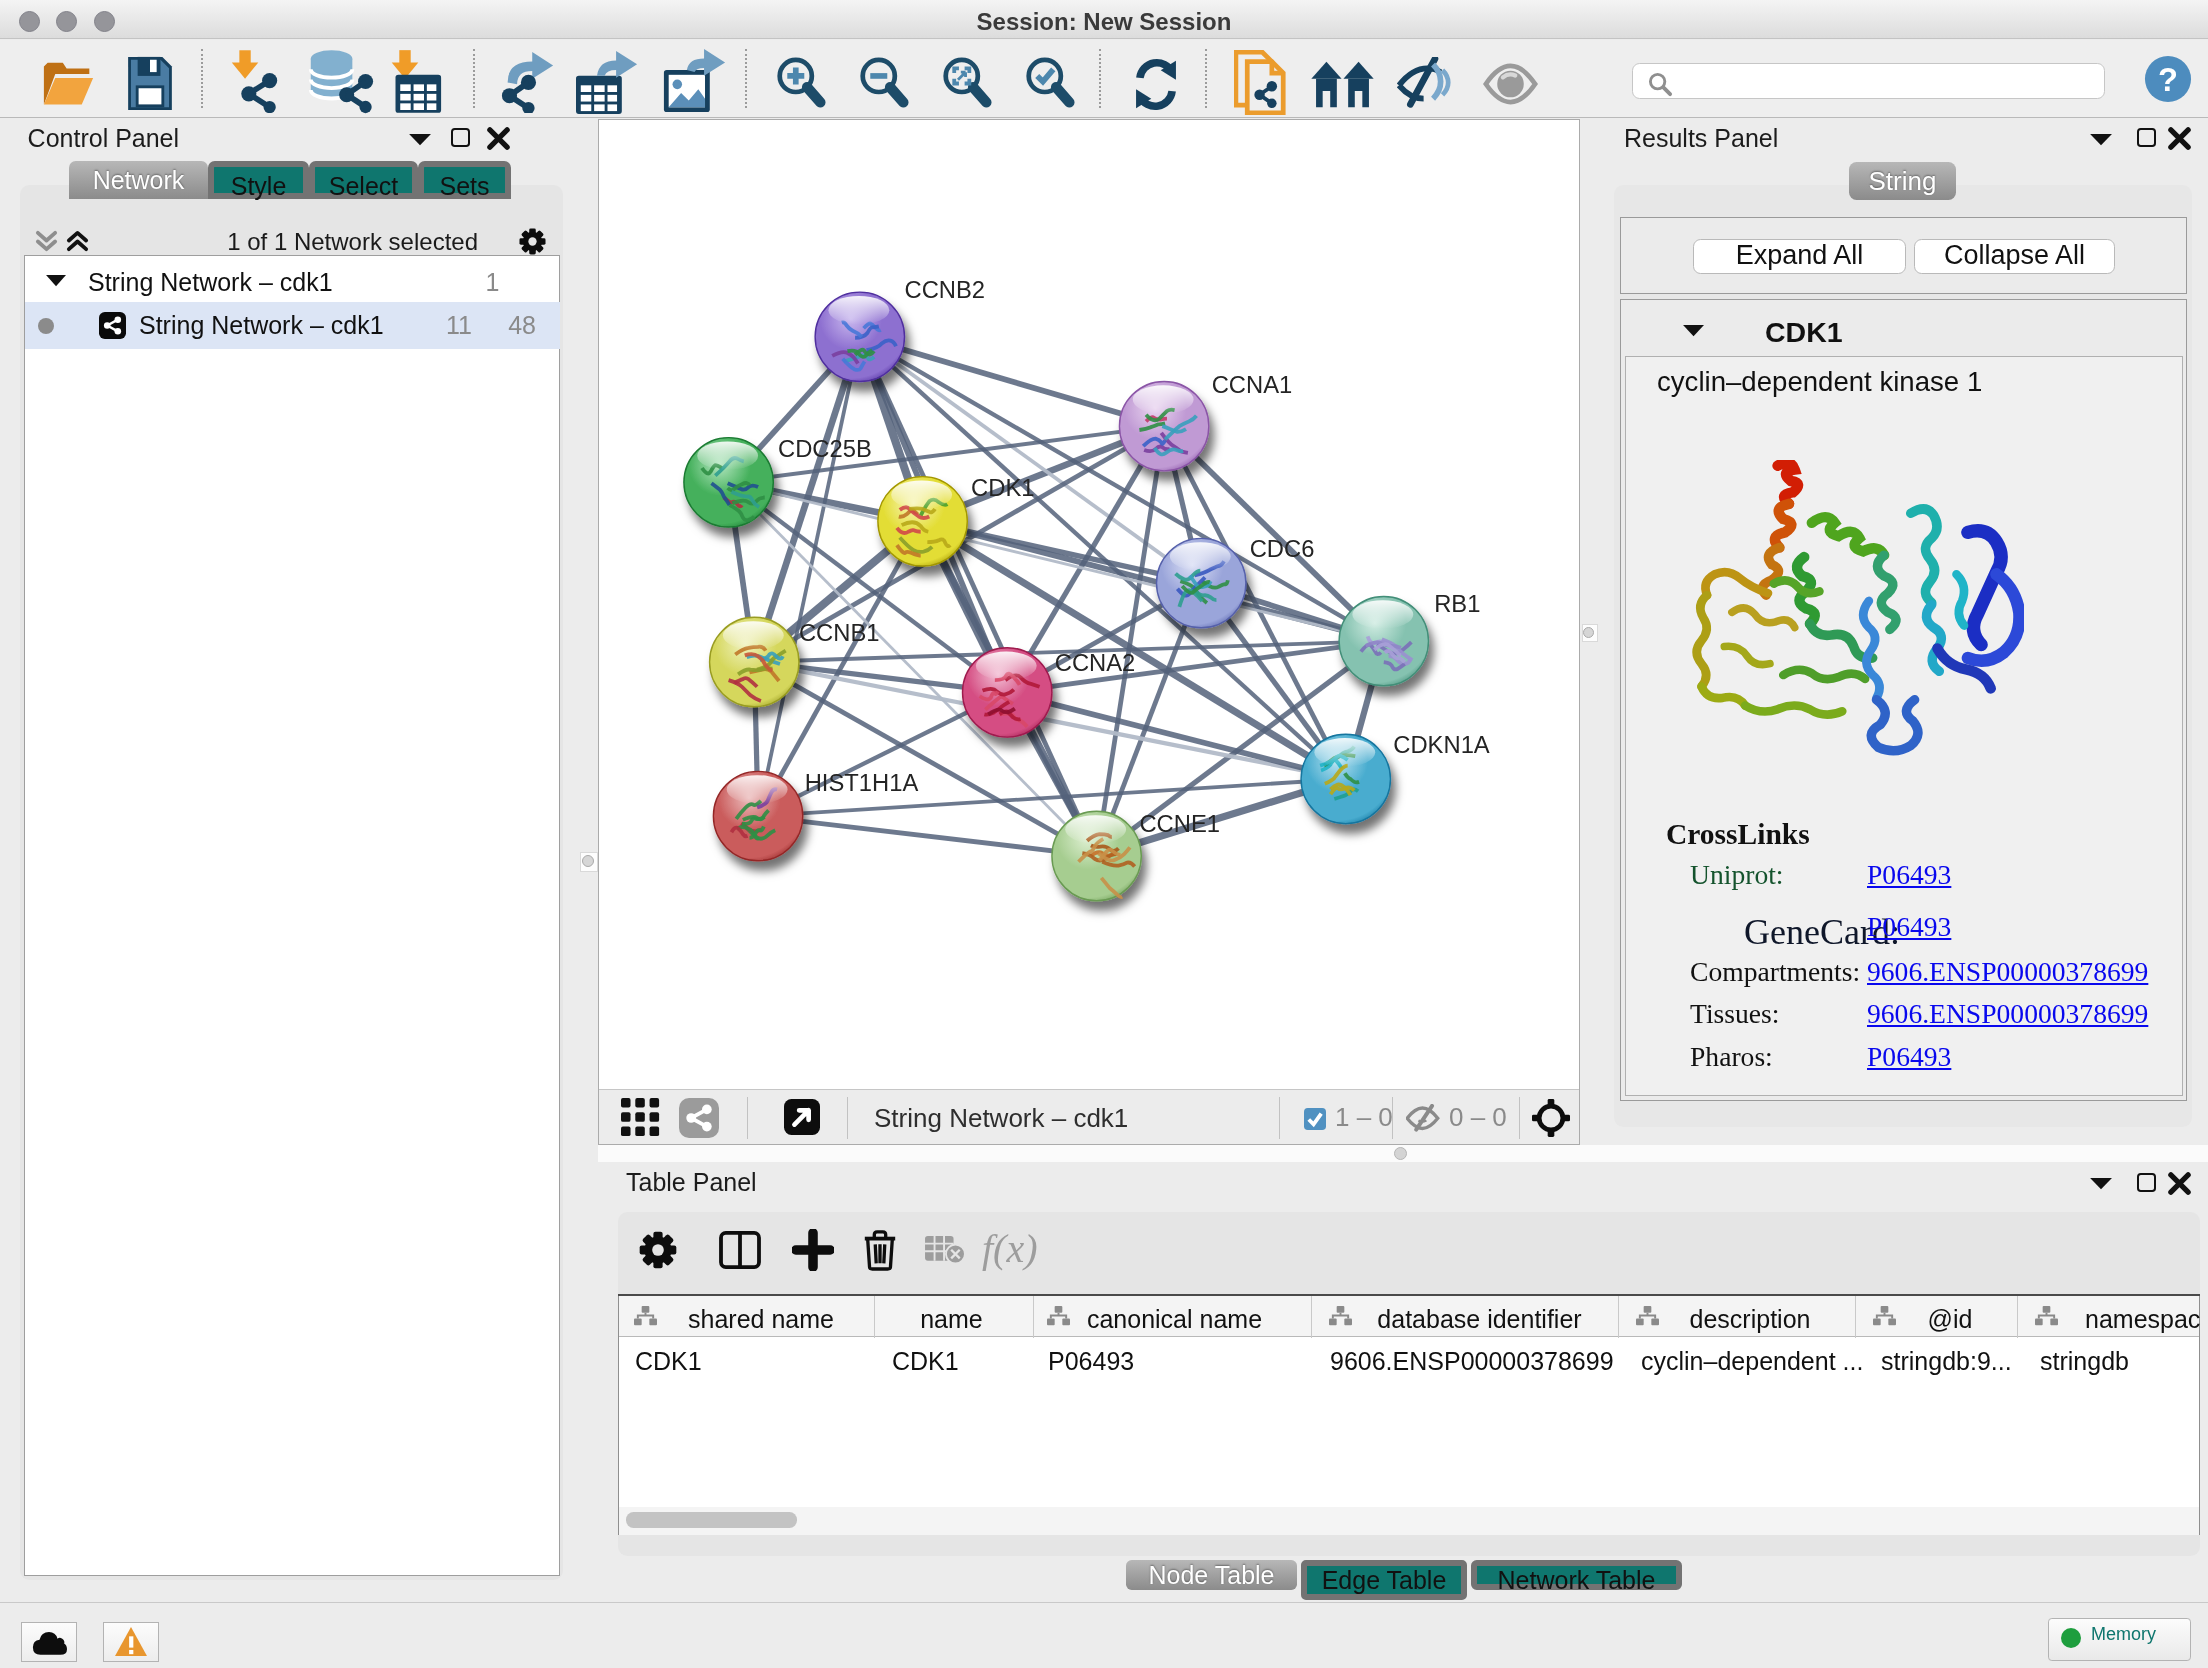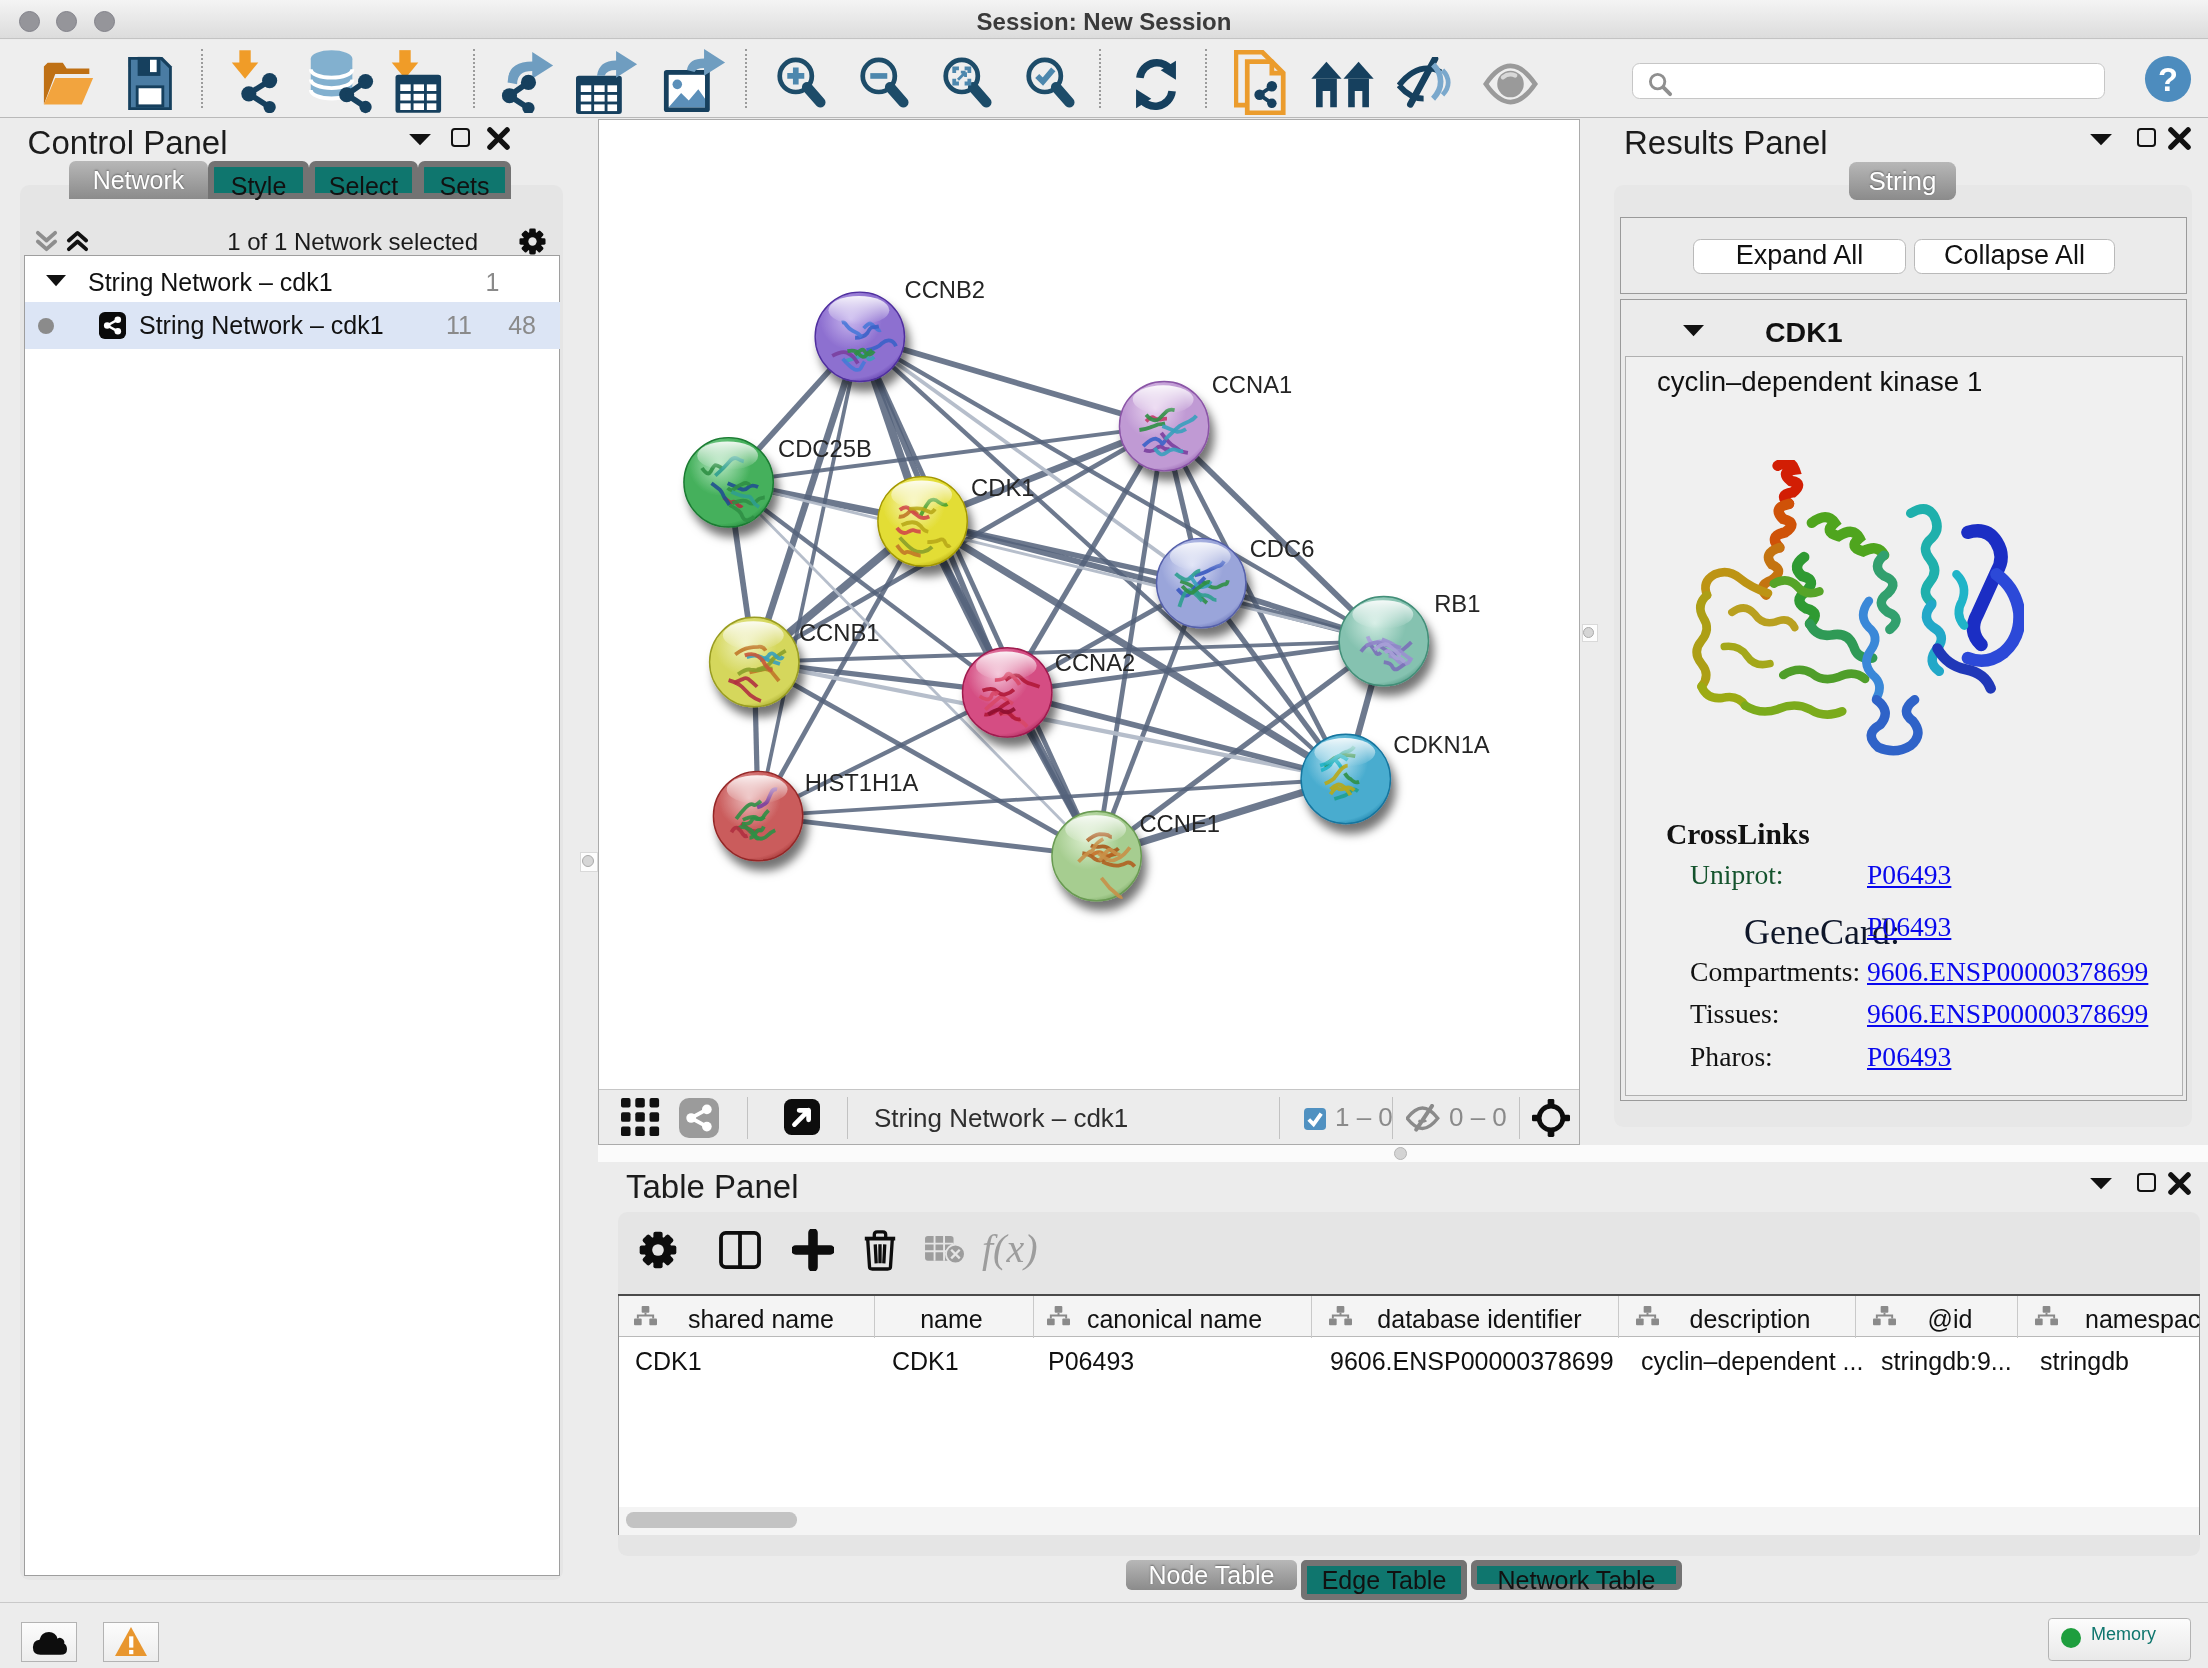--- a/index.html
+++ b/index.html
@@ -4,21 +4,21 @@
 *{margin:0;padding:0;box-sizing:border-box}
 html,body{width:2208px;height:1668px;overflow:hidden}
 body{font-family:"Liberation Sans",sans-serif;background:#ececec;position:relative}
 .abs{position:absolute}
 .titlebar{left:0;top:0;width:2208px;height:39px;background:linear-gradient(#f4f4f4,#dcdcdc);border-bottom:1px solid #c3c3c3}
 .tl{border-radius:50%;width:21px;height:21px;top:10.5px;background:#95959a;border:1px solid #82828a}
 .titletext{width:2208px;top:7.6px;text-align:center;font-size:24px;font-weight:600;color:#3a3a3a}
 .toolbar{left:0;top:40px;width:2208px;height:78px;background:#eeeeee;border-bottom:1.9px solid #b9b9b9}
 .tsep{top:49px;width:0;height:59px;border-left:2.9px dotted #9b9b9b}
 .searchbox{left:1632px;top:63px;width:473px;height:36px;background:#fff;border:1.9px solid #c6c6c6;border-radius:7.6px}
-.panel-title{font-size:33px;color:#1c1c1c}
+.panel-title{font-size:25px;color:#1c1c1c}
 .wbtn{width:19px;height:19px;border:2.9px solid #111;border-radius:3.8px}
 .tabsel{background:linear-gradient(#b7b7b7,#8b8b8b);color:#fff;text-shadow:0 -1px 1.9px rgba(0,0,0,.4)}
 .tabwhite{background:#0f766e;color:#111;border:6px solid #737373}
 .ctab{top:161px;height:38px;font-size:25px;text-align:center;line-height:38px;border-radius:6.7px 6.7px 0 0}
 .netview{left:598px;top:119px;width:982px;height:1026px;background:#fff;border:1px solid #ababab}
 .nvbar{left:0;top:969px;width:980px;height:55px;background:#ececec;border-top:1px solid #c6c6c6;position:absolute}
 .nvsep{width:0;height:42px;top:6.7px;border-left:1.9px solid #c2c2c2;position:absolute}
 .graytxt{color:#8a8a8a}
 .btn{background:#fff;border:1.9px solid #b9b9b9;border-radius:7.6px;font-size:27px;color:#111;text-align:center}
 .serif{font-family:Liberation Serif, serif}

